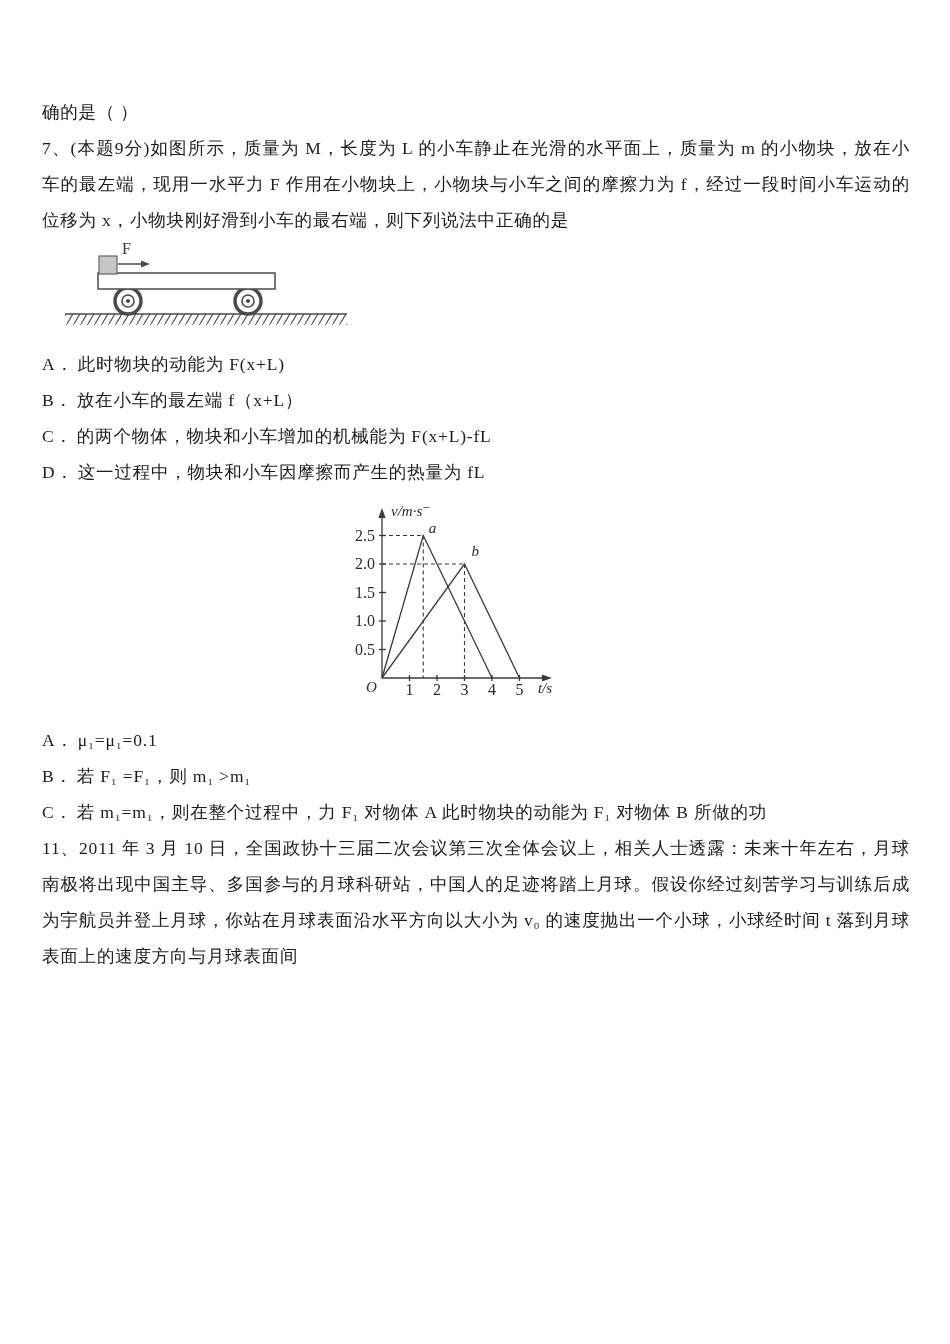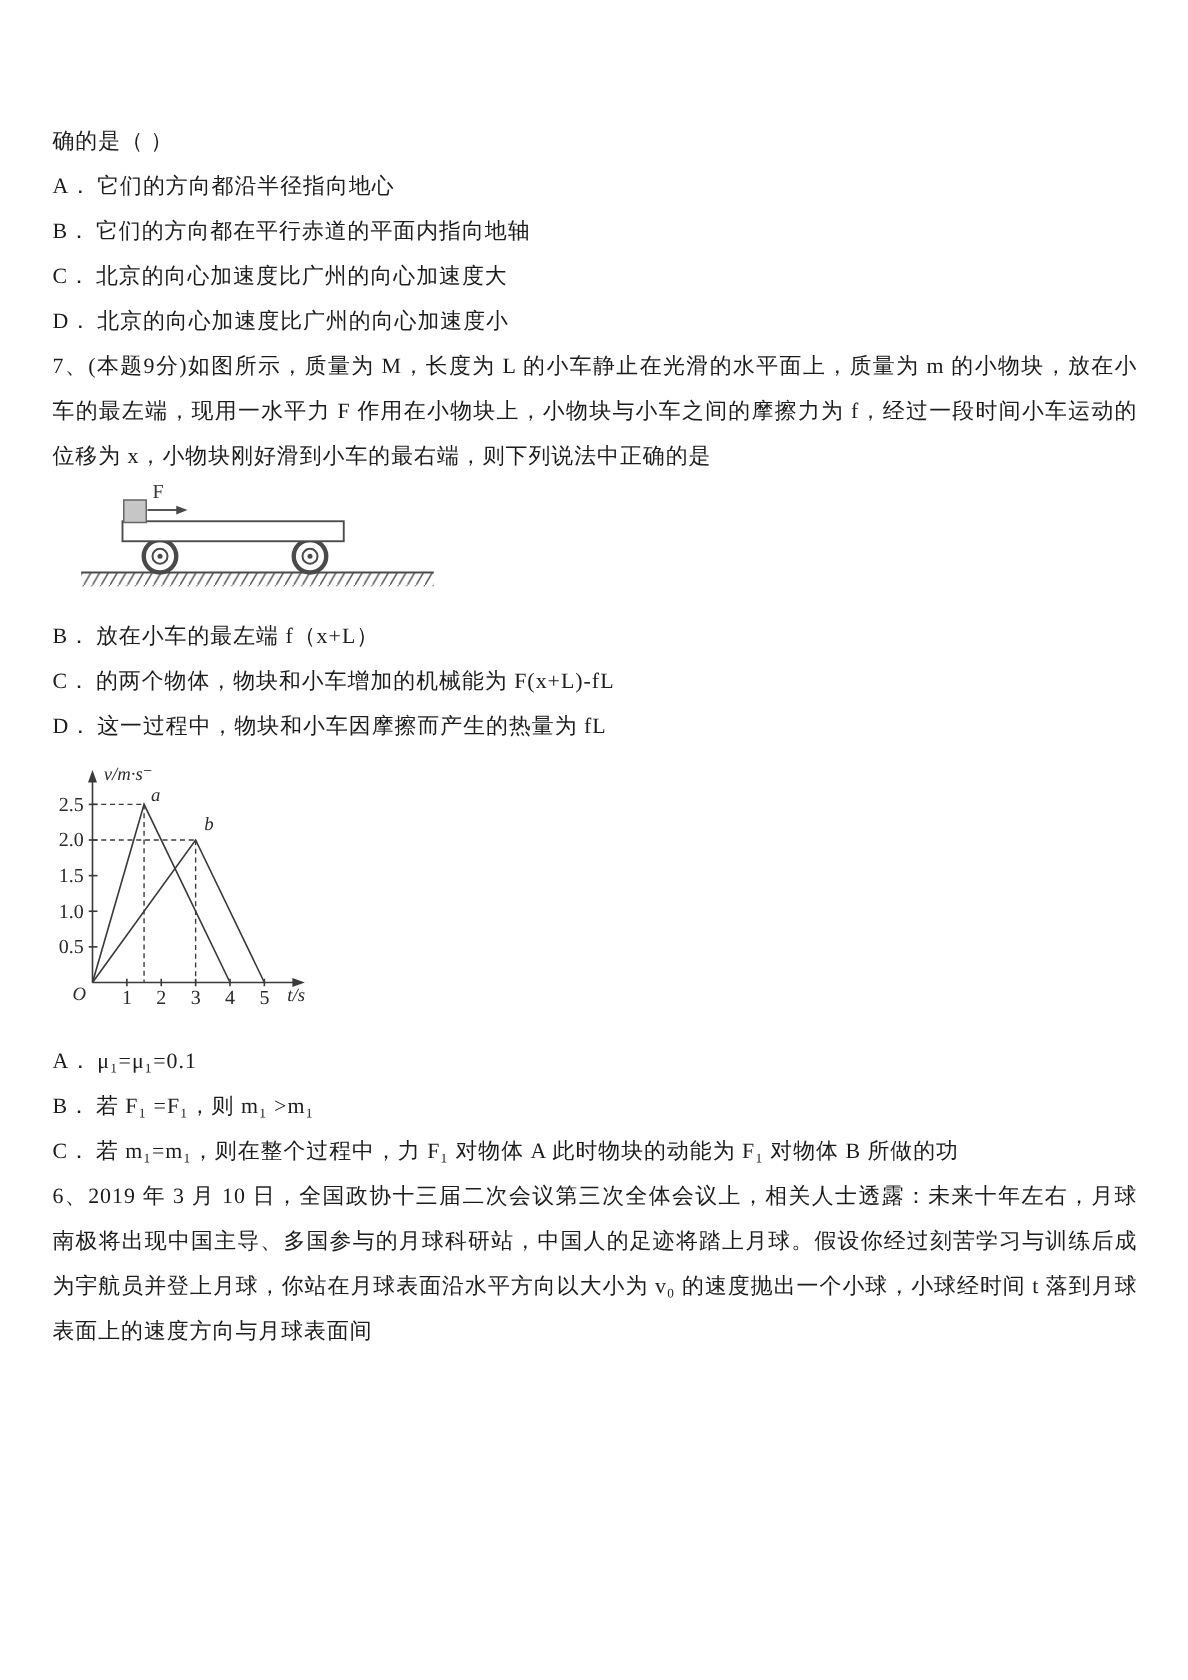--- a/index.html
+++ b/index.html
@@ -24,47 +24,41 @@
     text-align-last: left;
   }
   .option {
     font-size: 17.5px;
     line-height: 36px;
     letter-spacing: 0.8px;
     white-space: nowrap;
   }
   .option .olabel { margin-right: 4px; }
   .fig-cart-wrap { margin: 2px 0 14px 18px; height: 92px; }
-  .chart-wrap { margin: 10px 0 10px 2px; height: 212px; }
+  .chart-wrap { margin: 10px 0 10px 2px; height: 212px; text-align: center; }
   svg text {
     font-family: "Liberation Serif", "DejaVu Serif", serif;
     fill: #2b2b2b;
   }
   svg text.lbl { font-size: 15px; }
   svg text.tick { font-size: 16px; }
   svg .italic { font-style: italic; }
   svg .ax   { stroke: #3a3a3a; stroke-width: 1.3; fill: none; }
   svg .axhead { fill: #3a3a3a; stroke: none; }
   svg .dash { stroke: #3a3a3a; stroke-width: 1.1; stroke-dasharray: 4 3; fill: none; }
   svg .series { fill: none; stroke: #3a3a3a; stroke-width: 1.3; }
   svg .figline { stroke: #4a4a4a; stroke-width: 1.5; fill: none; }
   svg .figlbl { font-size: 16px; fill: #3a3a3a; }
 </style>
 </head>
 <body>
 
 <div class="page">
 
   <p class="stem">确的是（  ）</p>
-  <div>
-    <div class="option"><span class="olabel">A．</span><span>它们的方向都沿半径指向地心</span></div>
-    <div class="option"><span class="olabel">B．</span><span>它们的方向都在平行赤道的平面内指向地轴</span></div>
-    <div class="option"><span class="olabel">C．</span><span>北京的向心加速度比广州的向心加速度大</span></div>
-    <div class="option"><span class="olabel">D．</span><span>北京的向心加速度比广州的向心加速度小</span></div>
-  </div>
 
   <p class="stem">7、(本题9分)如图所示，质量为 M，长度为 L 的小车静止在光滑的水平面上，质量为 m 的小物块，放在小车的最左端，现用一水平力 F 作用在小物块上，小物块与小车之间的摩擦力为 f，经过一段时间小车运动的位移为 x，小物块刚好滑到小车的最右端，则下列说法中正确的是</p>
 
   <div class="fig-cart-wrap">
     <svg width="300" height="92" viewBox="0 0 300 92">
       <defs>
         <pattern id="hatch" width="7" height="12" patternUnits="userSpaceOnUse">
           <line x1="0" y1="12" x2="7" y2="0" stroke="#555" stroke-width="1.2"></line>
         </pattern>
       </defs>
@@ -78,20 +72,21 @@
       <circle cx="188" cy="61" r="2" fill="#4a4a4a"></circle>
       <rect x="38" y="33" width="177" height="16" fill="#ffffff" stroke="#4a4a4a" stroke-width="1.5"></rect>
       <rect x="39" y="16" width="18" height="18" fill="#c6c6c6" stroke="#666666" stroke-width="1.2"></rect>
       <line class="figline" x1="58" y1="24" x2="82" y2="24"></line>
       <polygon points="90,24 81,20.5 81,27.5" fill="#4a4a4a"></polygon>
       <text class="figlbl" x="62" y="14">F</text>
     </svg>
   </div>
 
   <div>
+    <div class="option"><span class="olabel">A．</span><span>此时物块的动能为 F(x+L)</span></div>
     <div class="option"><span class="olabel">B．</span><span>放在小车的最左端 f（x+L）</span></div>
     <div class="option"><span class="olabel">C．</span><span>的两个物体，物块和小车增加的机械能为 F(x+L)-fL</span></div>
     <div class="option"><span class="olabel">D．</span><span>这一过程中，物块和小车因摩擦而产生的热量为 fL</span></div>
   </div>
 
 
   <div class="chart-wrap">
     <svg id="vt-chart" width="250" height="210" viewBox="0 0 250 210">
         <line x1="30" y1="178" x2="191.875" y2="178" class="ax"></line>
         <polygon points="199.875,178 189.875,174.4 189.875,181.6" class="axhead"></polygon>
@@ -130,15 +125,15 @@
         <text x="119.375" y="56.019999999999996" class="lbl italic">b</text>
       </svg>
   </div>
 
   <div>
     <div class="option"><span class="olabel">A．</span><span>μ₁=μ₁=0.1</span></div>
     <div class="option"><span class="olabel">B．</span><span>若 F₁ =F₁，则 m₁ &gt;m₁</span></div>
     <div class="option"><span class="olabel">C．</span><span>若 m₁=m₁，则在整个过程中，力 F₁ 对物体 A 此时物块的动能为 F₁ 对物体 B 所做的功</span></div>
   </div>
 
-  <p class="stem">6、2019 年 3 月 10 日，全国政协十三届二次会议第三次全体会议上，相关人士透露：未来十年左右，月球南极将出现中国主导、多国参与的月球科研站，中国人的足迹将踏上月球。假设你经过刻苦学习与训练后成为宇航员并登上月球，你站在月球表面沿水平方向以大小为 v₀ 的速度抛出一个小球，小球经时间 t 落到月球表面上的速度方向与月球表面间</p>
+  <p class="stem">11、2011 年 3 月 10 日，全国政协十三届二次会议第三次全体会议上，相关人士透露：未来十年左右，月球南极将出现中国主导、多国参与的月球科研站，中国人的足迹将踏上月球。假设你经过刻苦学习与训练后成为宇航员并登上月球，你站在月球表面沿水平方向以大小为 v₀ 的速度抛出一个小球，小球经时间 t 落到月球表面上的速度方向与月球表面间</p>
 
 </div>
 
 </body></html>

